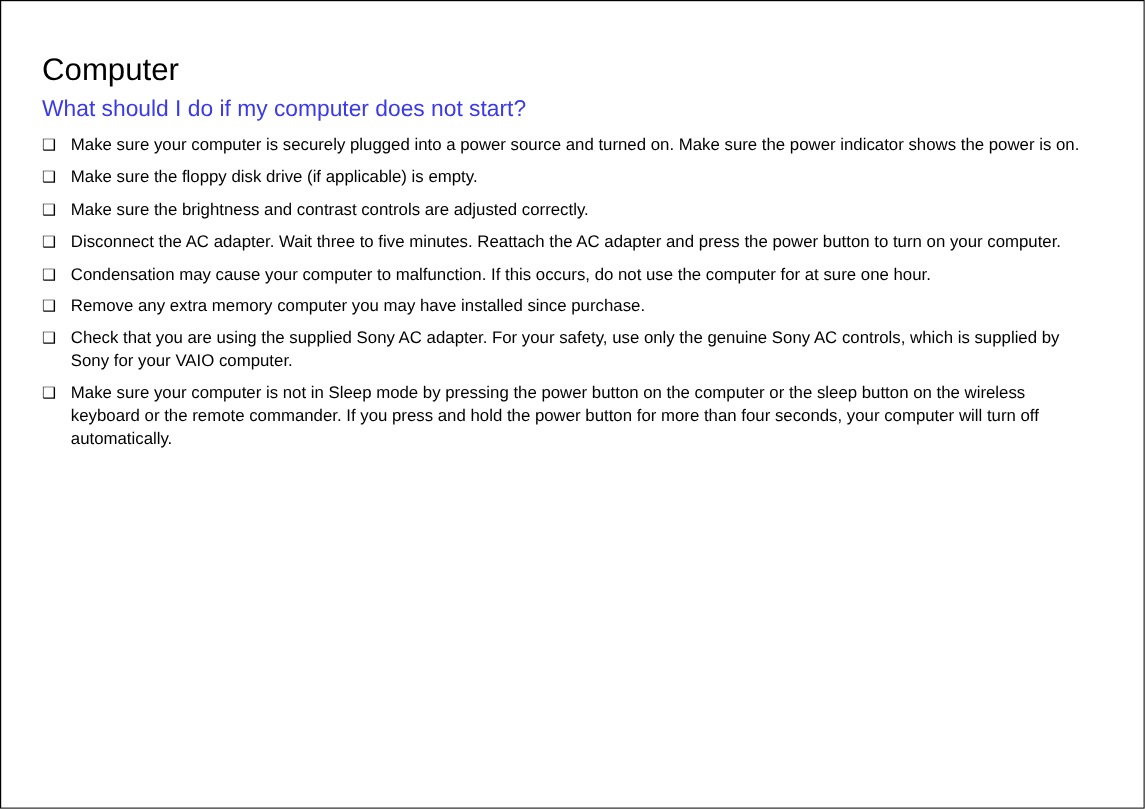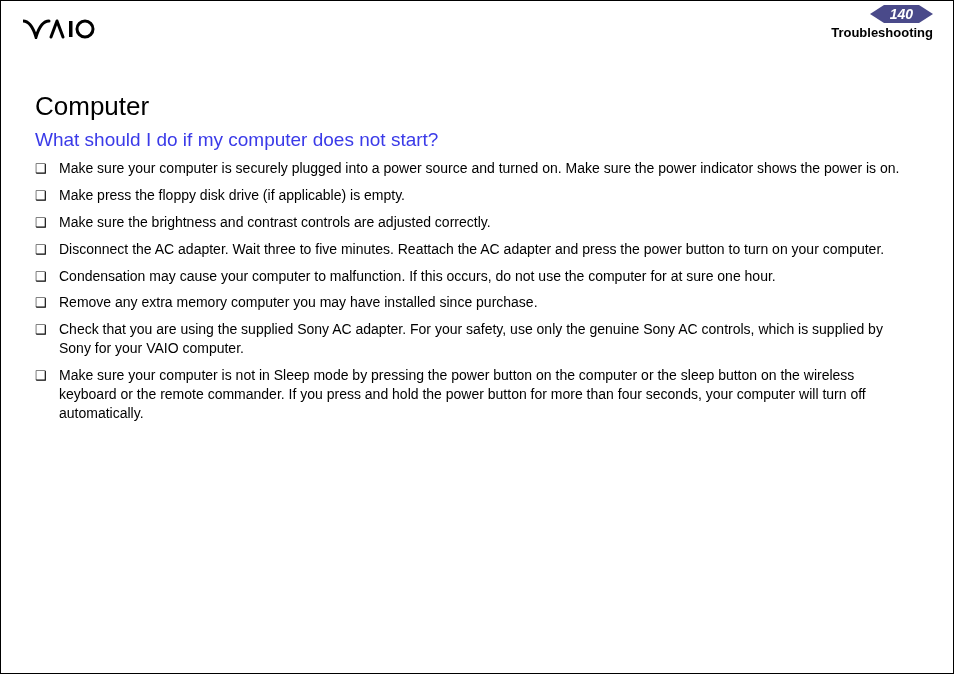--- a/index.html
+++ b/index.html
@@ -20,48 +20,32 @@
   ul{list-style:none;margin:0;padding:0}
   li{display:flex;align-items:flex-start;font-size:14px;line-height:1.35;margin:0 0 8px 0}
   .bullet{flex:0 0 24px;font-size:13px;line-height:1.35;padding-top:1px}
   .txt{flex:1}
 </style>
 </head>
 <body>
 
 <div class="page">
 
-  <div class="header">
-    <div class="logo" aria-label="VAIO">
-      <svg width="92" height="20" viewBox="0 0 92 20">
-        <path d="M0 2 C 6 2 10 8 13 18 C 16 8 20 2 26 2" stroke="#000" stroke-width="3" fill="none" stroke-linecap="round"></path>
-        <path d="M28 18 L34 2 L40 18" stroke="#000" stroke-width="3" fill="none" stroke-linecap="round" stroke-linejoin="round"></path>
-        <rect x="46" y="2" width="3.5" height="16" fill="#000"></rect>
-        <circle cx="62" cy="10" r="8" stroke="#000" stroke-width="3" fill="none"></circle>
-      </svg>
-    </div>
-    <div class="pagebadge">
-      <div class="tri left"></div>
-      <div class="pagenum">140</div>
-      <div class="tri right"></div>
-    </div>
-    <div class="section-link">Troubleshooting</div>
-  </div>
 
   <div class="content">
     <h1>Computer</h1>
     <h2>What should I do if my computer does not start?</h2>
     <ul>
       <li>
           <span class="bullet">❑</span>
           <span class="txt">Make sure your computer is securely plugged into a power source and turned on. Make sure the power indicator shows the power is on.</span>
         </li>
       <li>
           <span class="bullet">❑</span>
-          <span class="txt">Make press the floppy disk drive (if applicable) is empty.</span>
+          <span class="txt">Make sure the floppy disk drive (if applicable) is empty.</span>
         </li>
       <li>
           <span class="bullet">❑</span>
           <span class="txt">Make sure the brightness and contrast controls are adjusted correctly.</span>
         </li>
       <li>
           <span class="bullet">❑</span>
           <span class="txt">Disconnect the AC adapter. Wait three to five minutes. Reattach the AC adapter and press the power button to turn on your computer.</span>
         </li>
       <li>

